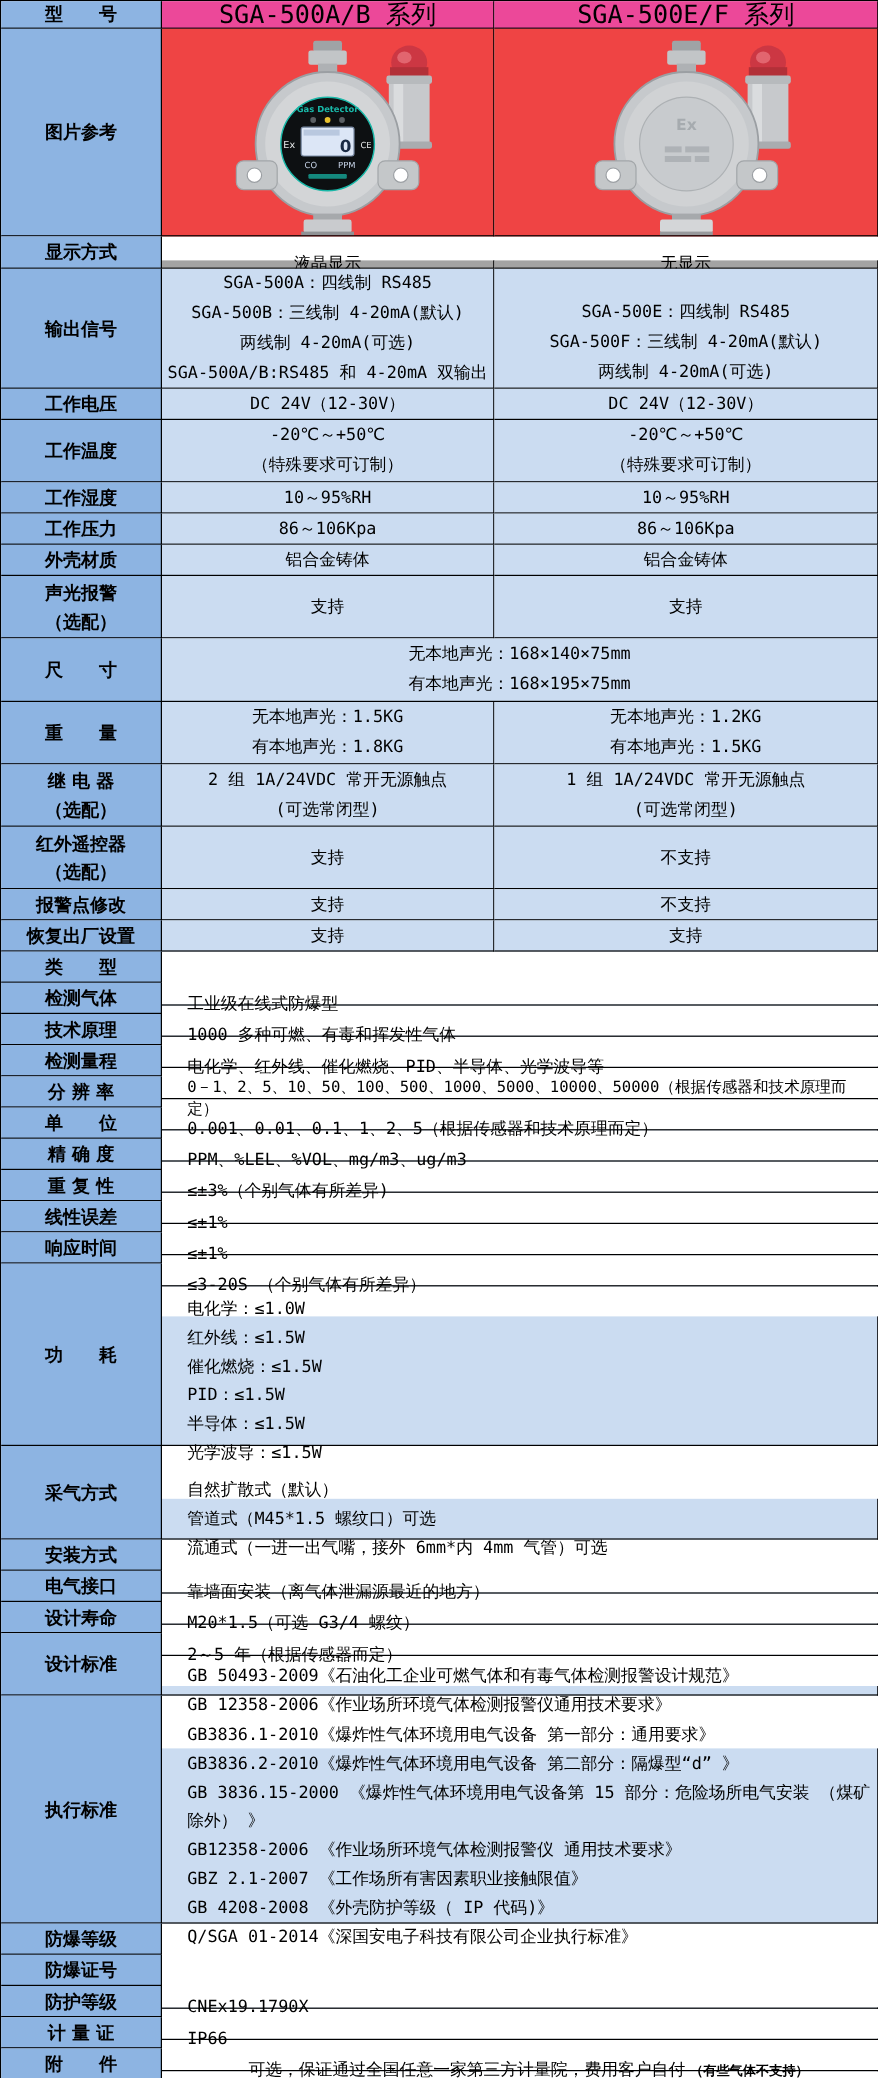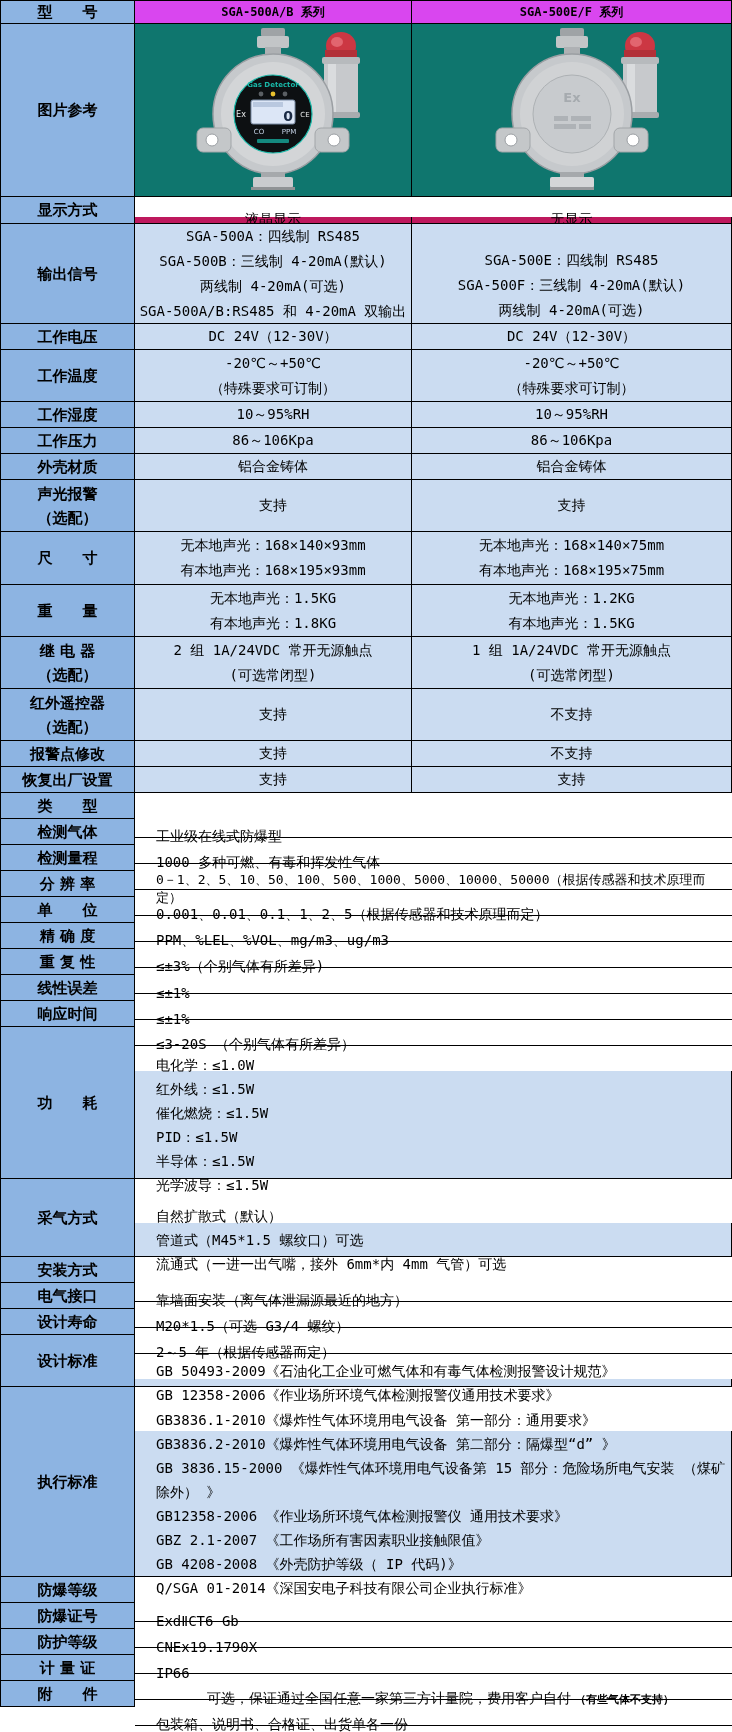--- a/index.html
+++ b/index.html
@@ -16,23 +16,23 @@
     border-right:1px solid #000;border-bottom:1px solid #000;box-sizing:border-box;
   }
   .cell{
     background:#CBDCF1;display:flex;flex-direction:column;justify-content:center;
     font-size:14px;border-right:1px solid #000;border-bottom:1px solid #000;box-sizing:border-box;
     font-family:"DejaVu Sans Mono","DejaVu Sans",monospace;
   }
   .a{width:277px;flex:0 0 277px;align-items:center;text-align:center;}
   .b{flex:1;align-items:center;text-align:center;}
   .full{flex:1;align-items:flex-start;text-align:left;padding-left:21px;padding-right:6px;margin-top:44px;}
-  .hdr{background:#d946ef;font-weight:bold;font-size:12px;}
-  .imgcell{background:#0f766e;align-items:center;justify-content:flex-start;}
-  .shade{background:#be185d;margin-top:20px;}
+  .hdr{background:#ec4899;font-weight:normal;font-size:21px;}
+  .imgcell{background:#ef4444;align-items:center;justify-content:flex-end;}
+  .shade{background:#a3a3a3;margin-top:20px;}
   .ln{line-height:25px;white-space:nowrap;}
   .full .ln{white-space:normal;line-height:24px;}
   .note{font-size:11px;font-weight:bold;margin-left:4px;}
   svg text{font-family:"DejaVu Sans","Liberation Sans",sans-serif;}
 </style>
 </head>
 <body>
 
 <div class="tbl">
 
@@ -203,24 +203,20 @@
     <div class="lbl">
       <div>声光报警</div>
       <div>（选配）</div>
     </div>
     <div class="cell a">支持</div>
     <div class="cell b">支持</div>
   </div>
 
   <div class="row" style="height:53px">
     <div class="lbl">尺　　寸</div>
-    <div class="cell a">
-      <div class="ln">无本地声光：168×140×93mm</div>
-      <div class="ln">有本地声光：168×195×93mm</div>
-    </div>
     <div class="cell b">
       <div class="ln">无本地声光：168×140×75mm</div>
       <div class="ln">有本地声光：168×195×75mm</div>
     </div>
   </div>
 
   <div class="row" style="height:52px">
     <div class="lbl">重　　量</div>
     <div class="cell a">
       <div class="ln">无本地声光：1.5KG</div>
@@ -271,20 +267,24 @@
   <div class="row" style="height:26px">
     <div class="lbl">类　　型</div>
     <div class="cell full">工业级在线式防爆型</div>
   </div>
 
   <div class="row" style="height:26px">
     <div class="lbl">检测气体</div>
     <div class="cell full">1000 多种可燃、有毒和挥发性气体</div>
   </div>
 
+  <div class="row" style="height:26px">
+    <div class="lbl">技术原理</div>
+    <div class="cell full">电化学、红外线、催化燃烧、PID、半导体、光学波导等</div>
+  </div>
 
   <div class="row" style="height:26px">
     <div class="lbl">检测量程</div>
     <div class="cell full" style="font-size:13px;">0－1、2、5、10、50、100、500、1000、5000、10000、50000（根据传感器和技术原理而定）</div>
   </div>
 
   <div class="row" style="height:26px">
     <div class="lbl">分 辨 率</div>
     <div class="cell full">0.001、0.01、0.1、1、2、5（根据传感器和技术原理而定）</div>
   </div>
@@ -366,21 +366,20 @@
       <div class="ln">GB 3836.15-2000 《爆炸性气体环境用电气设备第 15  部分：危险场所电气安装 （煤矿除外） 》</div>
       <div class="ln">GB12358-2006 《作业场所环境气体检测报警仪  通用技术要求》</div>
       <div class="ln">GBZ 2.1-2007 《工作场所有害因素职业接触限值》</div>
       <div class="ln">GB 4208-2008 《外壳防护等级（  IP 代码)》</div>
       <div class="ln">Q/SGA 01-2014《深国安电子科技有限公司企业执行标准》</div>
     </div>
   </div>
 
   <div class="row" style="height:26px">
     <div class="lbl">防爆等级</div>
-    <div class="cell full">ExdⅡCT6 Gb</div>
   </div>
 
   <div class="row" style="height:26px">
     <div class="lbl">防爆证号</div>
     <div class="cell full">CNEx19.1790X</div>
   </div>
 
   <div class="row" style="height:26px">
     <div class="lbl">防护等级</div>
     <div class="cell full">IP66</div>

